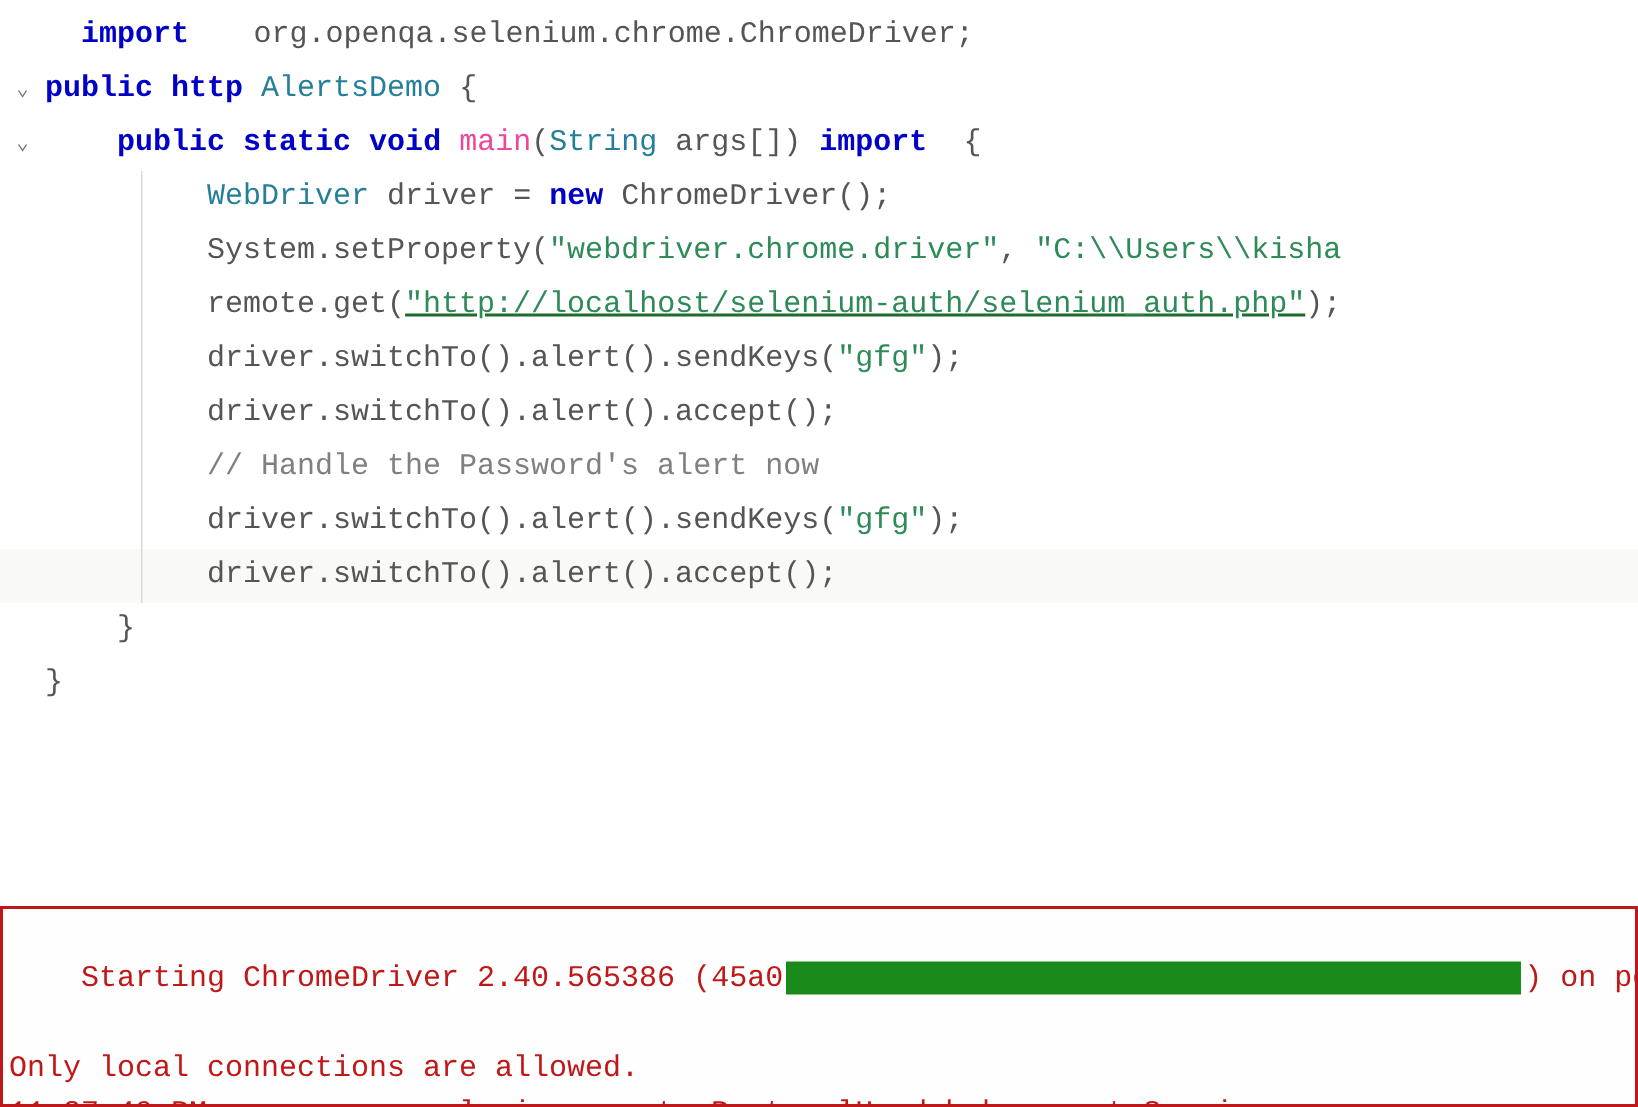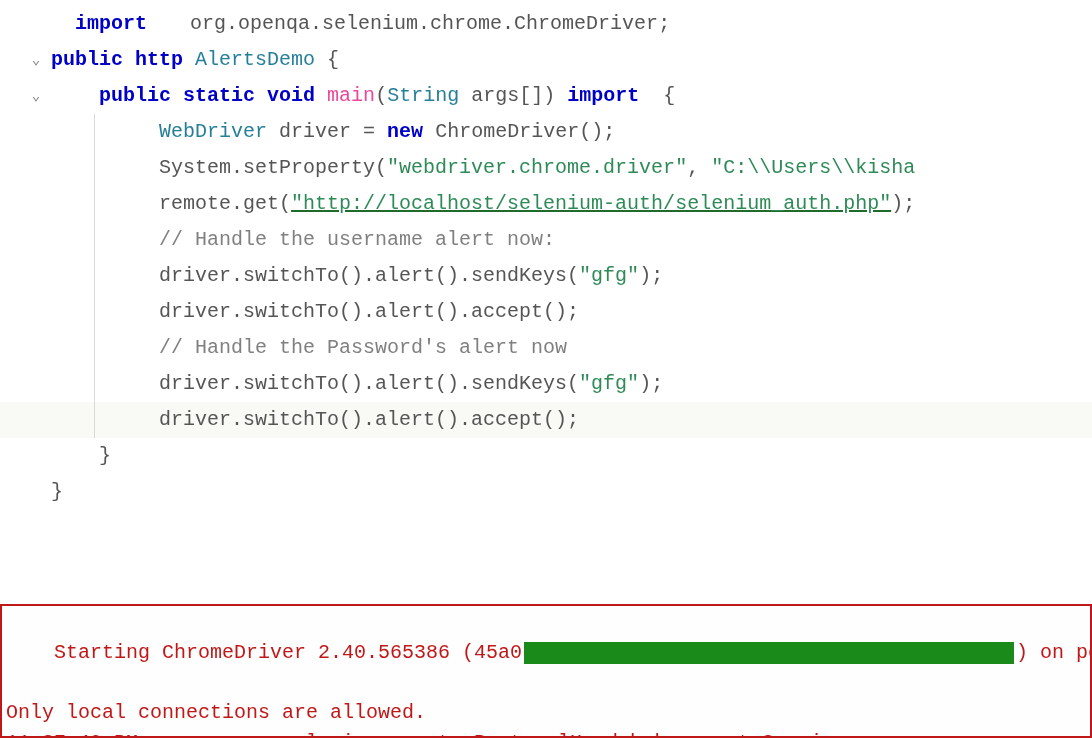--- a/index.html
+++ b/index.html
@@ -18,21 +18,20 @@
     padding-top:6px;
     background:#fff;
   }
   .code-line {
     display:flex;
     align-items:flex-start;
     height:36px;
     line-height:36px;
     white-space:pre;
     position:relative;
-    padding-left:21px;
   }
   .gutter {
     width:30px;
     flex:0 0 30px;
     text-align:center;
     color:#8c8c8c;
     font-size:14px;
     user-select:none;
     position:relative;
   }
@@ -162,26 +161,20 @@
 
   <div class="code-line">
     <span class="gutter"></span>
     <span class="indent-bar"></span>
     <span>         </span>
     <span class="var">remote.get(</span>
     <span class="str url">"http://localhost/selenium-auth/selenium_auth.php"</span>
     <span class="punct">);</span>
   </div>
 
-  <div class="code-line">
-    <span class="gutter"></span>
-    <span class="indent-bar"></span>
-    <span>         </span>
-    <span class="cm">// Handle the username alert now:</span>
-  </div>
 
   <div class="code-line">
     <span class="gutter"></span>
     <span class="indent-bar"></span>
     <span>         </span>
     <span class="var">driver.switchTo().alert().sendKeys(</span>
     <span class="str">"gfg"</span>
     <span class="punct">);</span>
   </div>
 

